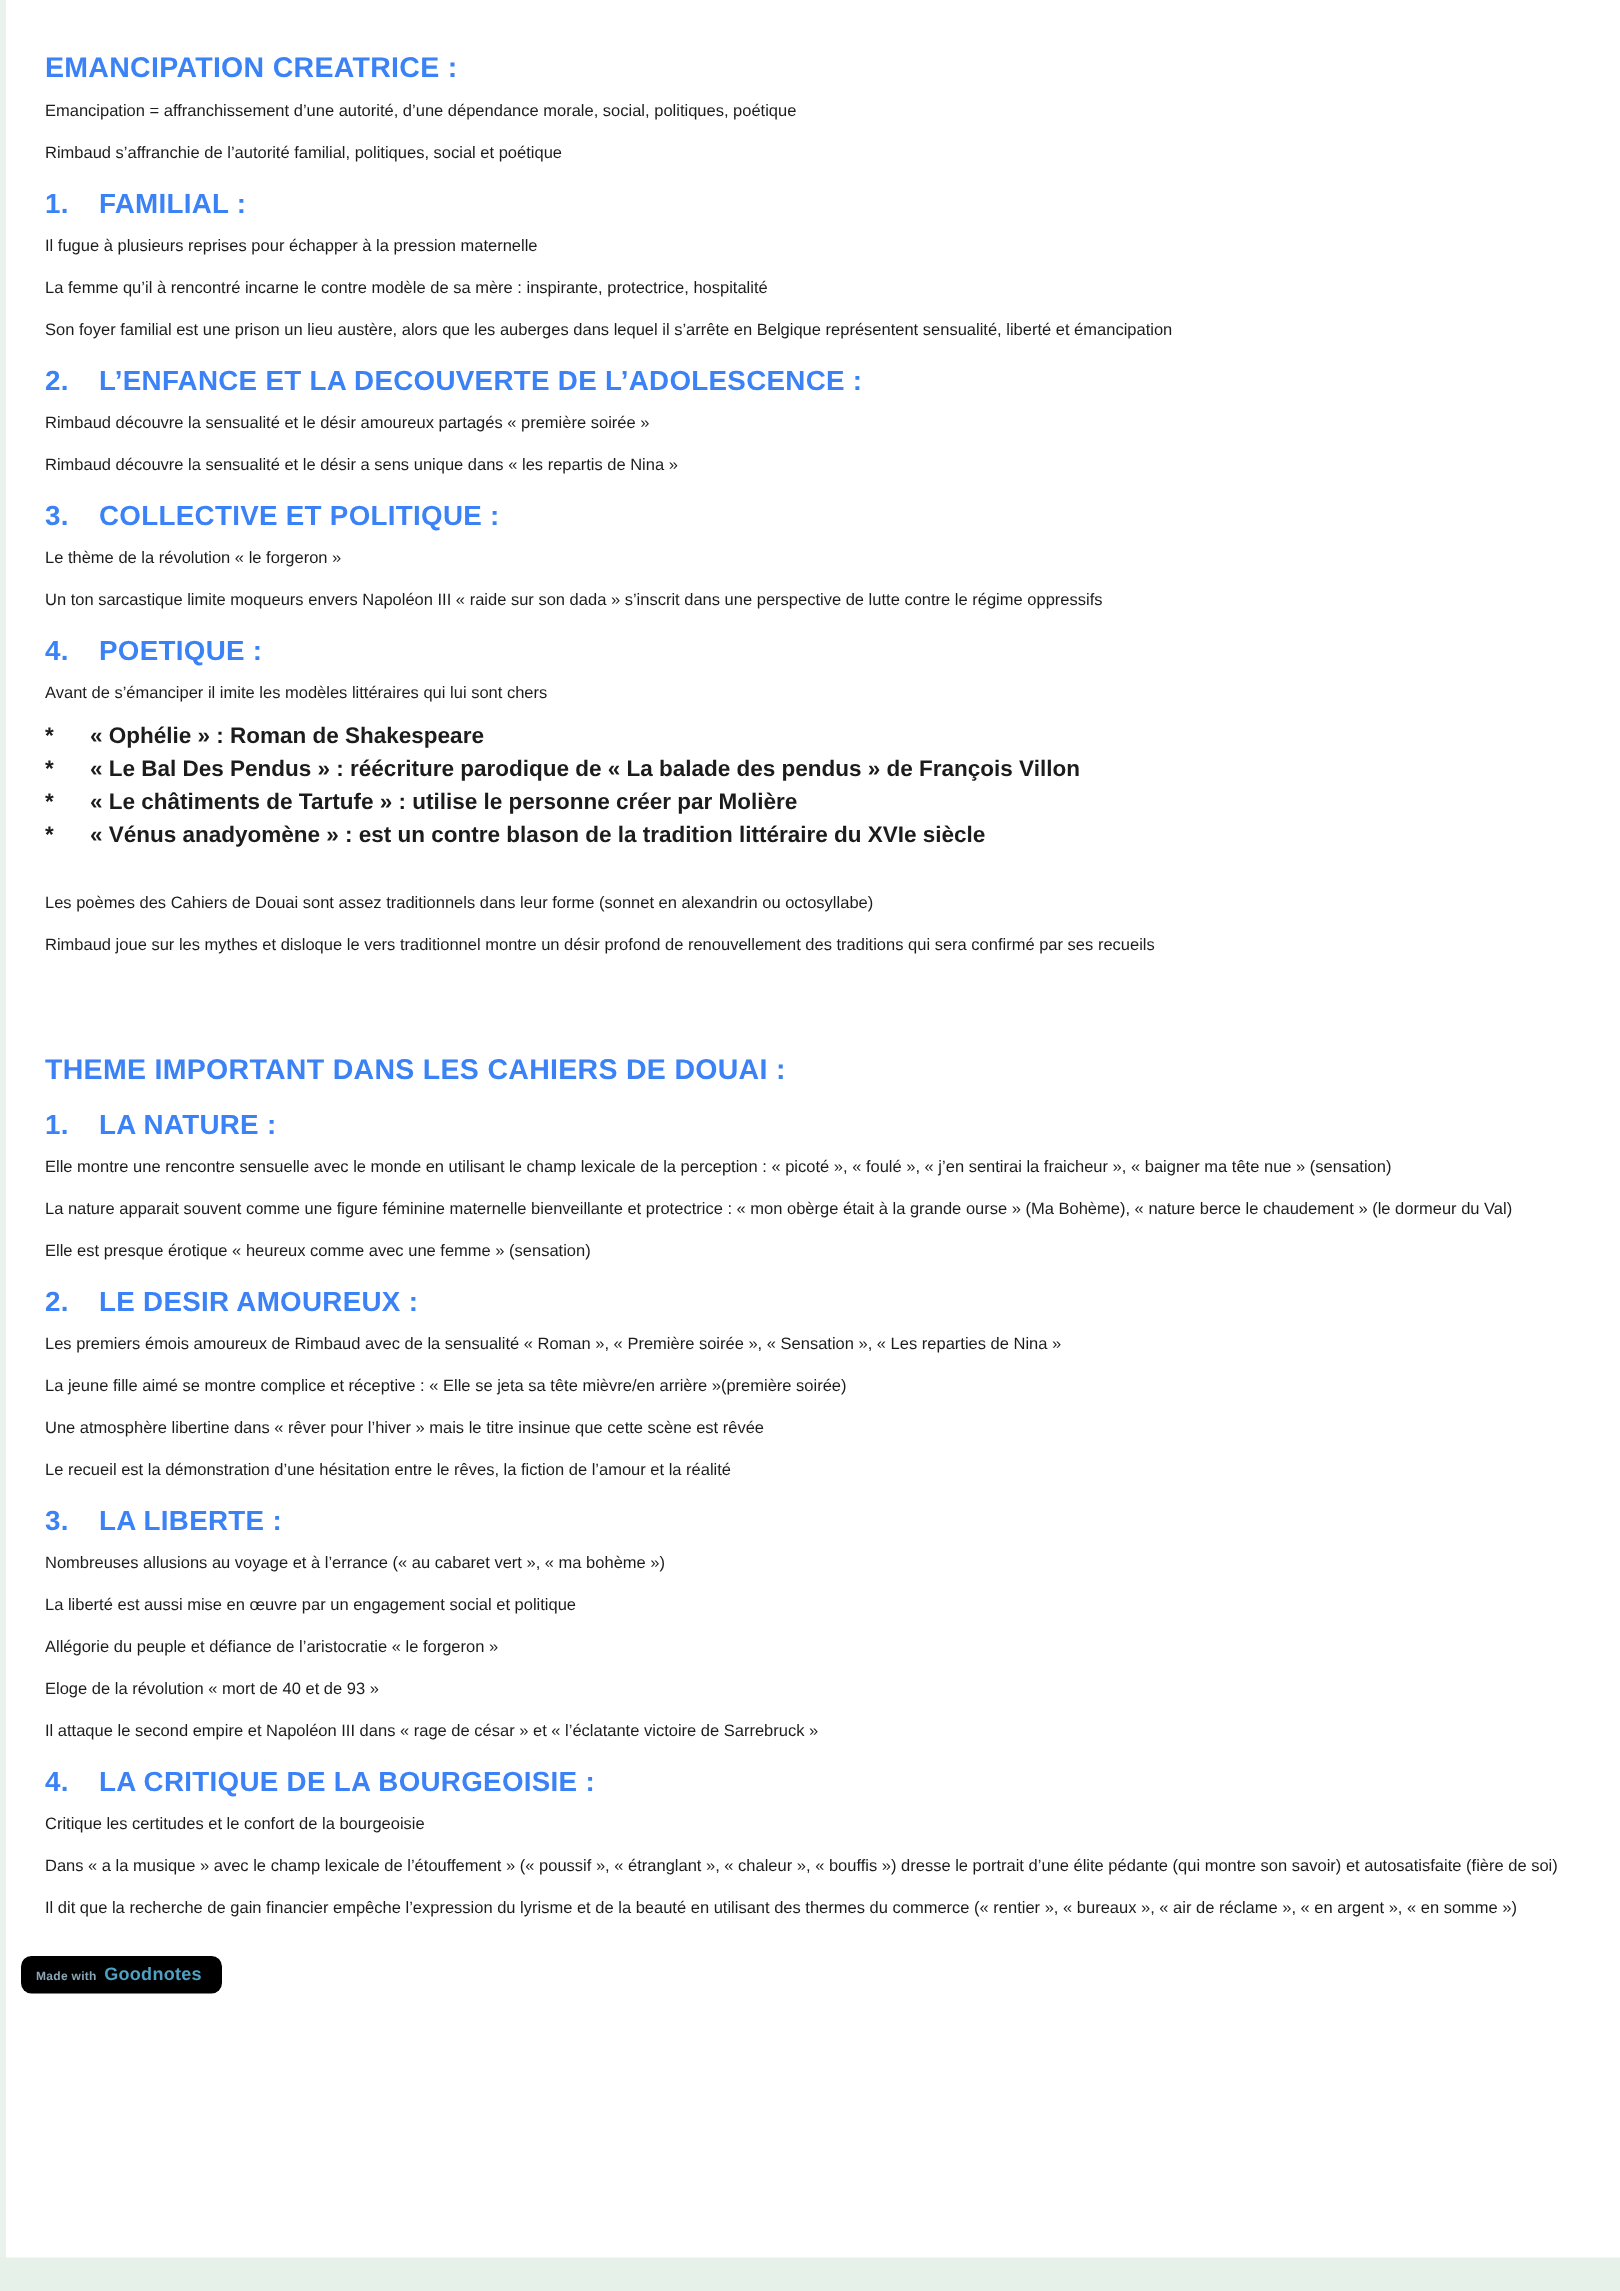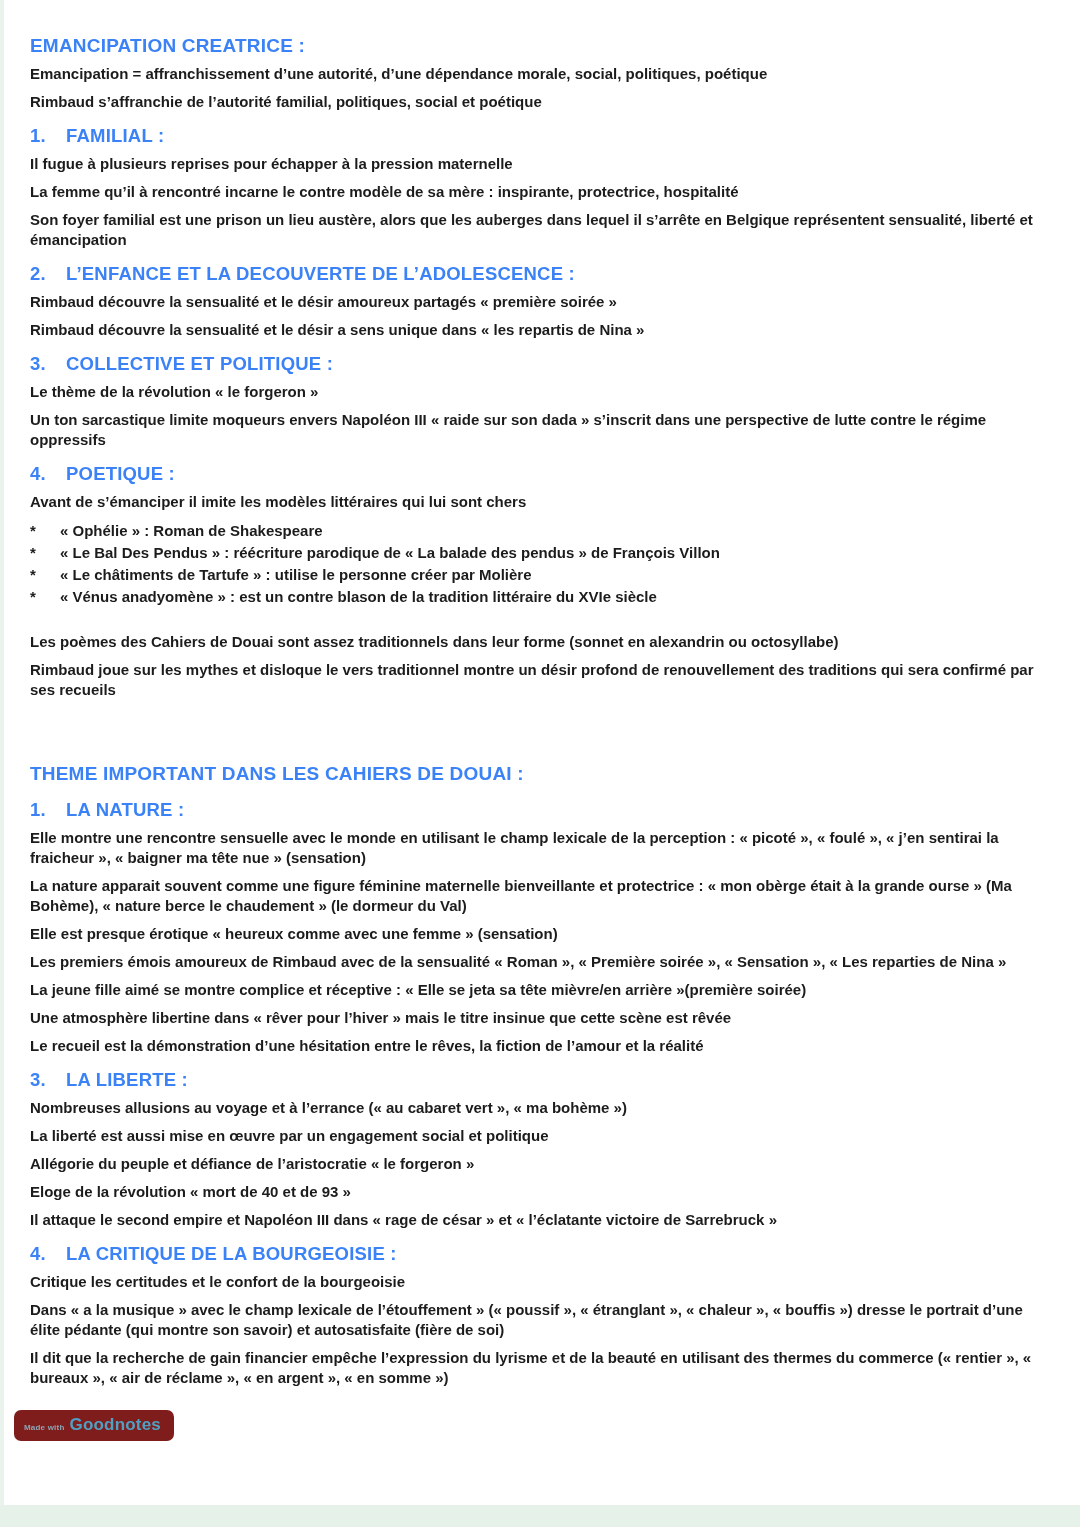--- a/index.html
+++ b/index.html
@@ -32,56 +32,56 @@
     font-weight: bold;
     letter-spacing: 0.2px;
   }
   .doc-section:first-child .heading { margin-top: 0; }
   .heading.top-level { font-size: 19px; }
   .heading-num { display: inline-block; min-width: 36px; }
   .space-before { margin-top: 62px; }
 
   .para {
     margin: 0 0 8px 0;
-    font-size: 15px;
+    font-size: 11px;
     line-height: 20px;
-    font-weight: bold;
+    font-weight: normal;
     max-width: 1020px;
   }
   .star-item {
     display: flex;
     font-size: 15px;
     line-height: 21px;
     font-weight: bold;
     margin: 0 0 1px 0;
     max-width: 1020px;
   }
   .star { width: 30px; flex: 0 0 30px; }
   .star-text { flex: 1; }
   .star-item + .para { margin-top: 25px; }
 
   .footer { padding: 14px 0 0 14px; margin-bottom: 34px; }
   .goodnotes-badge {
     display: inline-flex;
     align-items: baseline;
     gap: 5px;
-    background: #7f1d1d;
+    background: #000000;
     border-radius: 7px;
     padding: 5px 13px 6px 10px;
     cursor: pointer;
     justify-content: space-between;
   }
   .made-with {
     font-size: 8px;
     color: #8aa6b5;
     font-weight: bold;
     letter-spacing: 0.2px;
   }
   .brand {
-    font-size: 17px;
+    font-size: 12px;
     color: #4fa0c2;
     font-weight: bold;
     letter-spacing: 0.2px;
   }
 </style>
 </head>
 <body>
 
 <div class="page-edge-left"></div>
 
@@ -132,20 +132,21 @@
     <section class="doc-section space-before">
       <h2 class="heading top-level"><span class="heading-title">THEME IMPORTANT DANS LES CAHIERS DE DOUAI :</span></h2>
     </section>
     <section class="doc-section">
       <h2 class="heading numbered"><span class="heading-num">1.</span><span class="heading-title">LA NATURE :</span></h2>
       <p class="para">Elle montre une rencontre sensuelle avec le monde en utilisant le champ lexicale de la perception : « picoté », « foulé », « j’en sentirai la fraicheur », « baigner ma tête nue » (sensation)</p>
       <p class="para">La nature apparait souvent comme une figure féminine maternelle bienveillante et protectrice : « mon obèrge était à la grande ourse » (Ma Bohème), « nature berce le chaudement » (le dormeur du Val)</p>
       <p class="para">Elle est presque érotique « heureux comme avec une femme » (sensation)</p>
     </section>
     <section class="doc-section">
+      <h2 class="heading numbered"><span class="heading-num">2.</span><span class="heading-title">LE DESIR AMOUREUX :</span></h2>
       <p class="para">Les premiers émois amoureux de Rimbaud avec de la sensualité « Roman », « Première soirée », « Sensation », « Les reparties de Nina »</p>
       <p class="para">La jeune fille aimé se montre complice et réceptive : « Elle se jeta sa tête mièvre/en arrière »(première soirée)</p>
       <p class="para">Une atmosphère libertine dans « rêver pour l’hiver » mais le titre insinue que cette scène est rêvée</p>
       <p class="para">Le recueil est la démonstration d’une hésitation entre le rêves, la fiction de l’amour et la réalité</p>
     </section>
     <section class="doc-section">
       <h2 class="heading numbered"><span class="heading-num">3.</span><span class="heading-title">LA LIBERTE :</span></h2>
       <p class="para">Nombreuses allusions au voyage et à l’errance (« au cabaret vert », « ma bohème »)</p>
       <p class="para">La liberté est aussi mise en œuvre par un engagement social et politique</p>
       <p class="para">Allégorie du peuple et défiance de l’aristocratie « le forgeron »</p>

